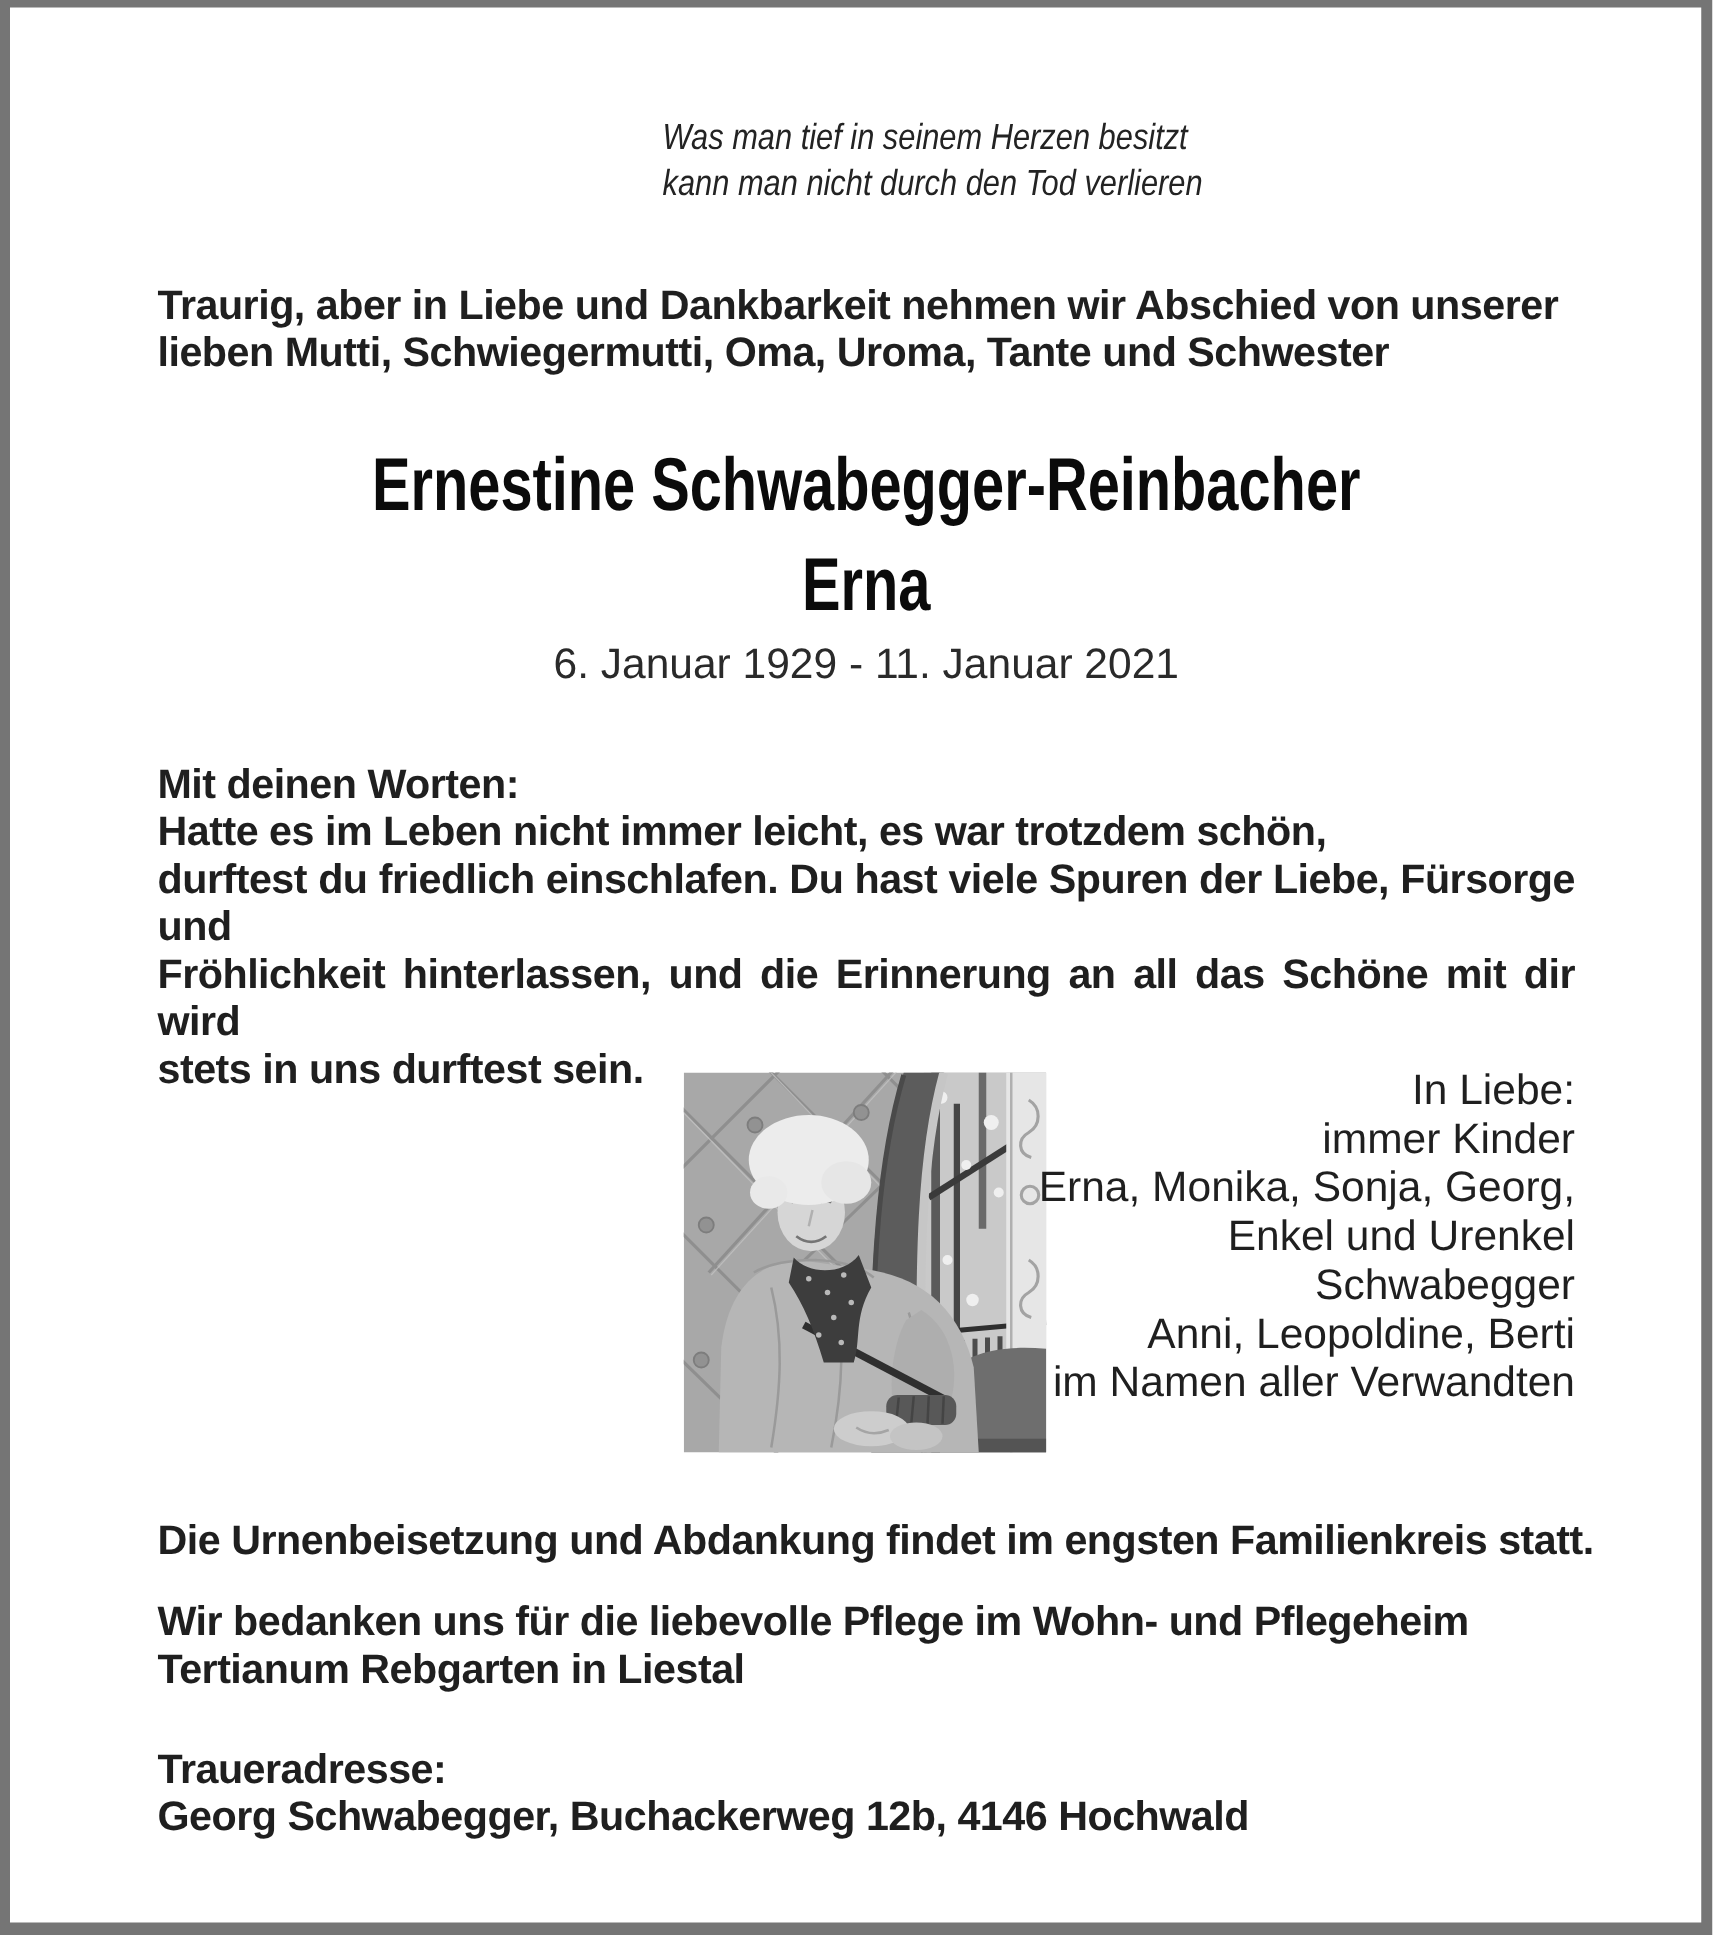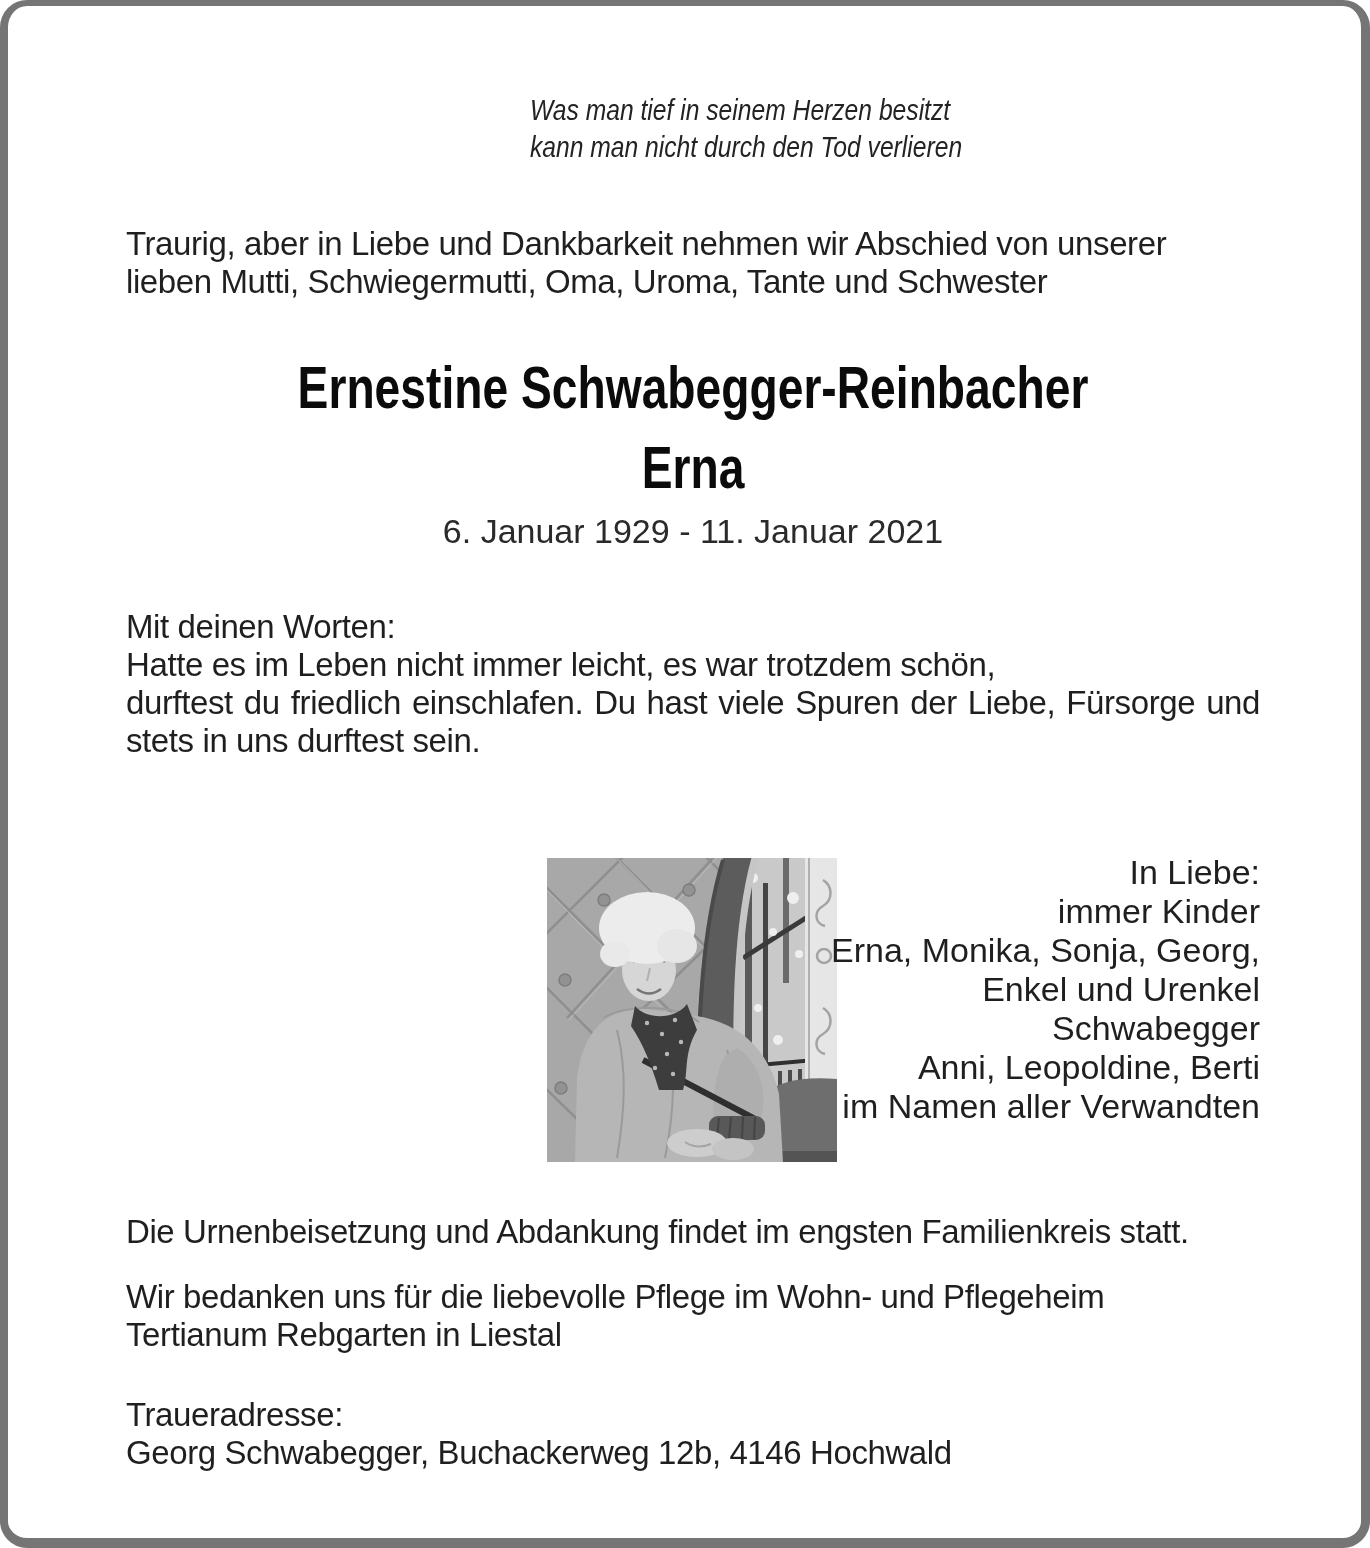--- a/index.html
+++ b/index.html
@@ -9,21 +9,20 @@
     position: relative;
     box-sizing: border-box;
     width: 1370px;
     height: 1548px;
     background: #ffffff;
     border-style: solid;
     border-color: #757575;
     border-width: 6px 9px 10px 8px;
     font-family: "Liberation Sans", sans-serif;
     color: #1b1b1b;
-    border-radius: 27px;
   }
 
   .abs { position: absolute; }
 
   
   .epigraph {
     left: 522px; top: 86px;
     font-style: italic;
     font-size: 29px;
     line-height: 37px;
@@ -36,21 +35,21 @@
   
   .body-text {
     left: 118px;
     width: 1134px;
     font-size: 33px;
     line-height: 38px;
     font-weight: 400;
     letter-spacing: -0.4px;
     color: #1f1f1f;
   }
-  .body-text .line { white-space: nowrap; }
+  .body-text .line { white-space: nowrap; font-weight: bold; }
   .body-text .line.just {
     white-space: normal;
     text-align: justify;
     text-align-last: justify;
   }
 
   .intro   { top: 219px; }
   .quote   { top: 602px; }
   .service { top: 1207px; }
   .thanks  { top: 1272px; }
@@ -117,20 +116,21 @@
     <div class="line">Ernestine Schwabegger-Reinbacher</div>
     <div class="line">Erna</div>
   </div>
 
   <div class="abs dates">6. Januar 1929 - 11. Januar 2021</div>
 
   <div class="abs body-text quote">
     <div class="line">Mit deinen Worten:</div>
     <div class="line">Hatte es im Leben nicht immer leicht, es war trotzdem schön,</div>
     <div class="line just">durftest du friedlich einschlafen. Du hast viele Spuren der Liebe, Fürsorge und</div>
+    <div class="line just">Fröhlichkeit hinterlassen, und die Erinnerung an all das Schöne mit dir wird</div>
     <div class="line">stets in uns durftest sein.</div>
   </div>
 
   <div class="abs photo-wrap" role="img" aria-label="Schwarzweiss-Foto: Erna mit weissem Haar, lächelnd, in einem gepolsterten Karussellsitz">
     <svg width="290" height="304" viewBox="0 0 290 304" xmlns="http://www.w3.org/2000/svg">
 
       <rect x="0" y="0" width="290" height="304" fill="#a8a8a8"></rect>
       <g stroke="#8f8f8f" stroke-width="2.5" fill="none">
         <path d="M-10,20 L150,180"></path>
           <path d="M-10,120 L120,250"></path>

